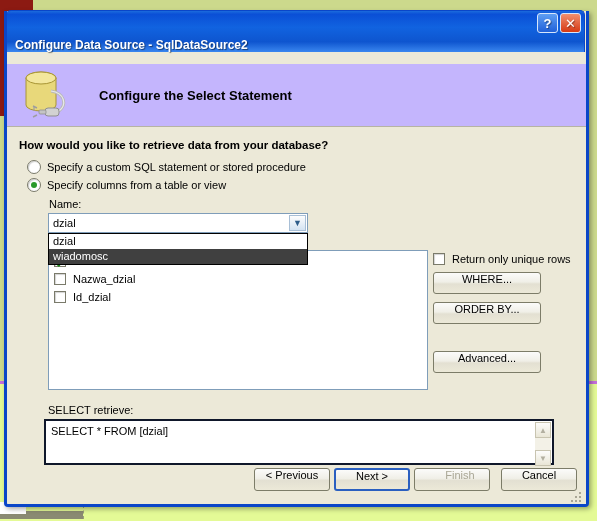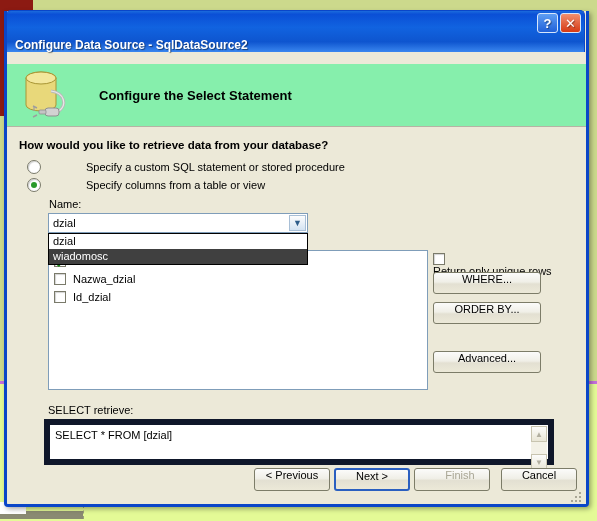--- a/index.html
+++ b/index.html
@@ -83,39 +83,39 @@
     border:1px solid #d7e6fb;
     box-sizing:border-box;
     cursor:pointer;
     text-shadow:1px 1px 1px rgba(0,0,0,.4);
   }
   #help-btn{background:linear-gradient(to bottom,#5e9ef3,#2060d8);}
   #close-btn{background:linear-gradient(to bottom,#f08f6e,#d63a14);}
 
   
   #header{
-    background:#86efac;
+    background:#c4b5fd;
     height:62px;
     border-bottom:1px solid #b6b3a4;
     position:relative;
     display:flex;align-items:center;
   }
   #db-icon{margin-left:14px;margin-top:2px;}
   #header-title{
     font-weight:bold;font-size:13px;color:#000;
     margin-left:22px;
   }
 
   
   #body{position:relative;padding:1px;height:407px;text-decoration:underline;}
   #question{
     position:absolute;left:12px;top:12px;
     font-weight:bold;font-size:11.5px;color:#000;
   }
-  .radio-row{position:absolute;display:flex;align-items:center;gap:39px;}
+  .radio-row{position:absolute;display:flex;align-items:center;}
   #radio-custom{left:20px;top:33px;}
   #radio-columns{left:20px;top:51px;justify-content:flex-end;}
   .radio{
     width:12px;height:12px;border-radius:50%;
     background:#fff;border:1px solid #7a7a6a;
     box-shadow:inset 1px 1px 1px rgba(0,0,0,.18);
     margin-right:6px;position:relative;flex:none;
   }
   .radio.on::after{
     content:"";position:absolute;left:3px;top:3px;
@@ -163,39 +163,39 @@
     box-shadow:inset 1px 1px 1px rgba(0,0,0,.18);
     margin-right:7px;position:relative;flex:none;box-sizing:border-box;
   }
   .cb.on::after{
     content:"";position:absolute;left:2px;top:0px;width:4px;height:8px;
     border:solid #1b8a1b;border-width:0 2px 2px 0;transform:rotate(42deg);
   }
   .col-label{font-size:11px;color:#000;}
 
   
-  #unique-row{position:absolute;left:426px;top:126px;display:flex;flex-direction:column;}
+  #unique-row{position:absolute;left:426px;top:126px;display:flex;align-items:center;}
   .btn{
     background:linear-gradient(to bottom,#fbfbfa 0%,#f0efe7 45%,#e3e0d2 55%,#ece9d8 100%);
     border:1px solid #7c7c68;border-radius:3px;
     font-size:11px;color:#000;text-align:center;
     cursor:pointer;box-sizing:border-box;
     font-family:"Liberation Sans","DejaVu Sans",sans-serif;
   }
   .btn.focus{border:2px solid #2a5fc0;}
   .btn.disabled{color:#a9a695;}
   #btn-where{position:absolute;left:426px;top:145px;width:108px;height:22px;}
   #btn-orderby{position:absolute;left:426px;top:175px;width:108px;height:22px;}
   #btn-advanced{position:absolute;left:426px;top:205px;width:108px;height:22px;margin-top:19px;}
 
   
   #select-label{position:absolute;left:41px;top:277px;font-size:11px;}
   #select-box{
     position:absolute;left:37px;top:292px;width:510px;height:46px;
-    background:#fff;border:6px solid #0f172a;box-sizing:border-box;
+    background:#fff;border:2px solid #0f172a;box-sizing:border-box;
   }
   #select-text{
     margin:4px 0 0 5px;font-size:11px;color:#000;
     font-family:"Liberation Sans","DejaVu Sans",sans-serif;
   }
   #select-scroll{
     position:absolute;right:1px;top:1px;width:16px;height:44px;
     background:#ece9d8;display:flex;flex-direction:column;
   }
   .sc-arrow{

